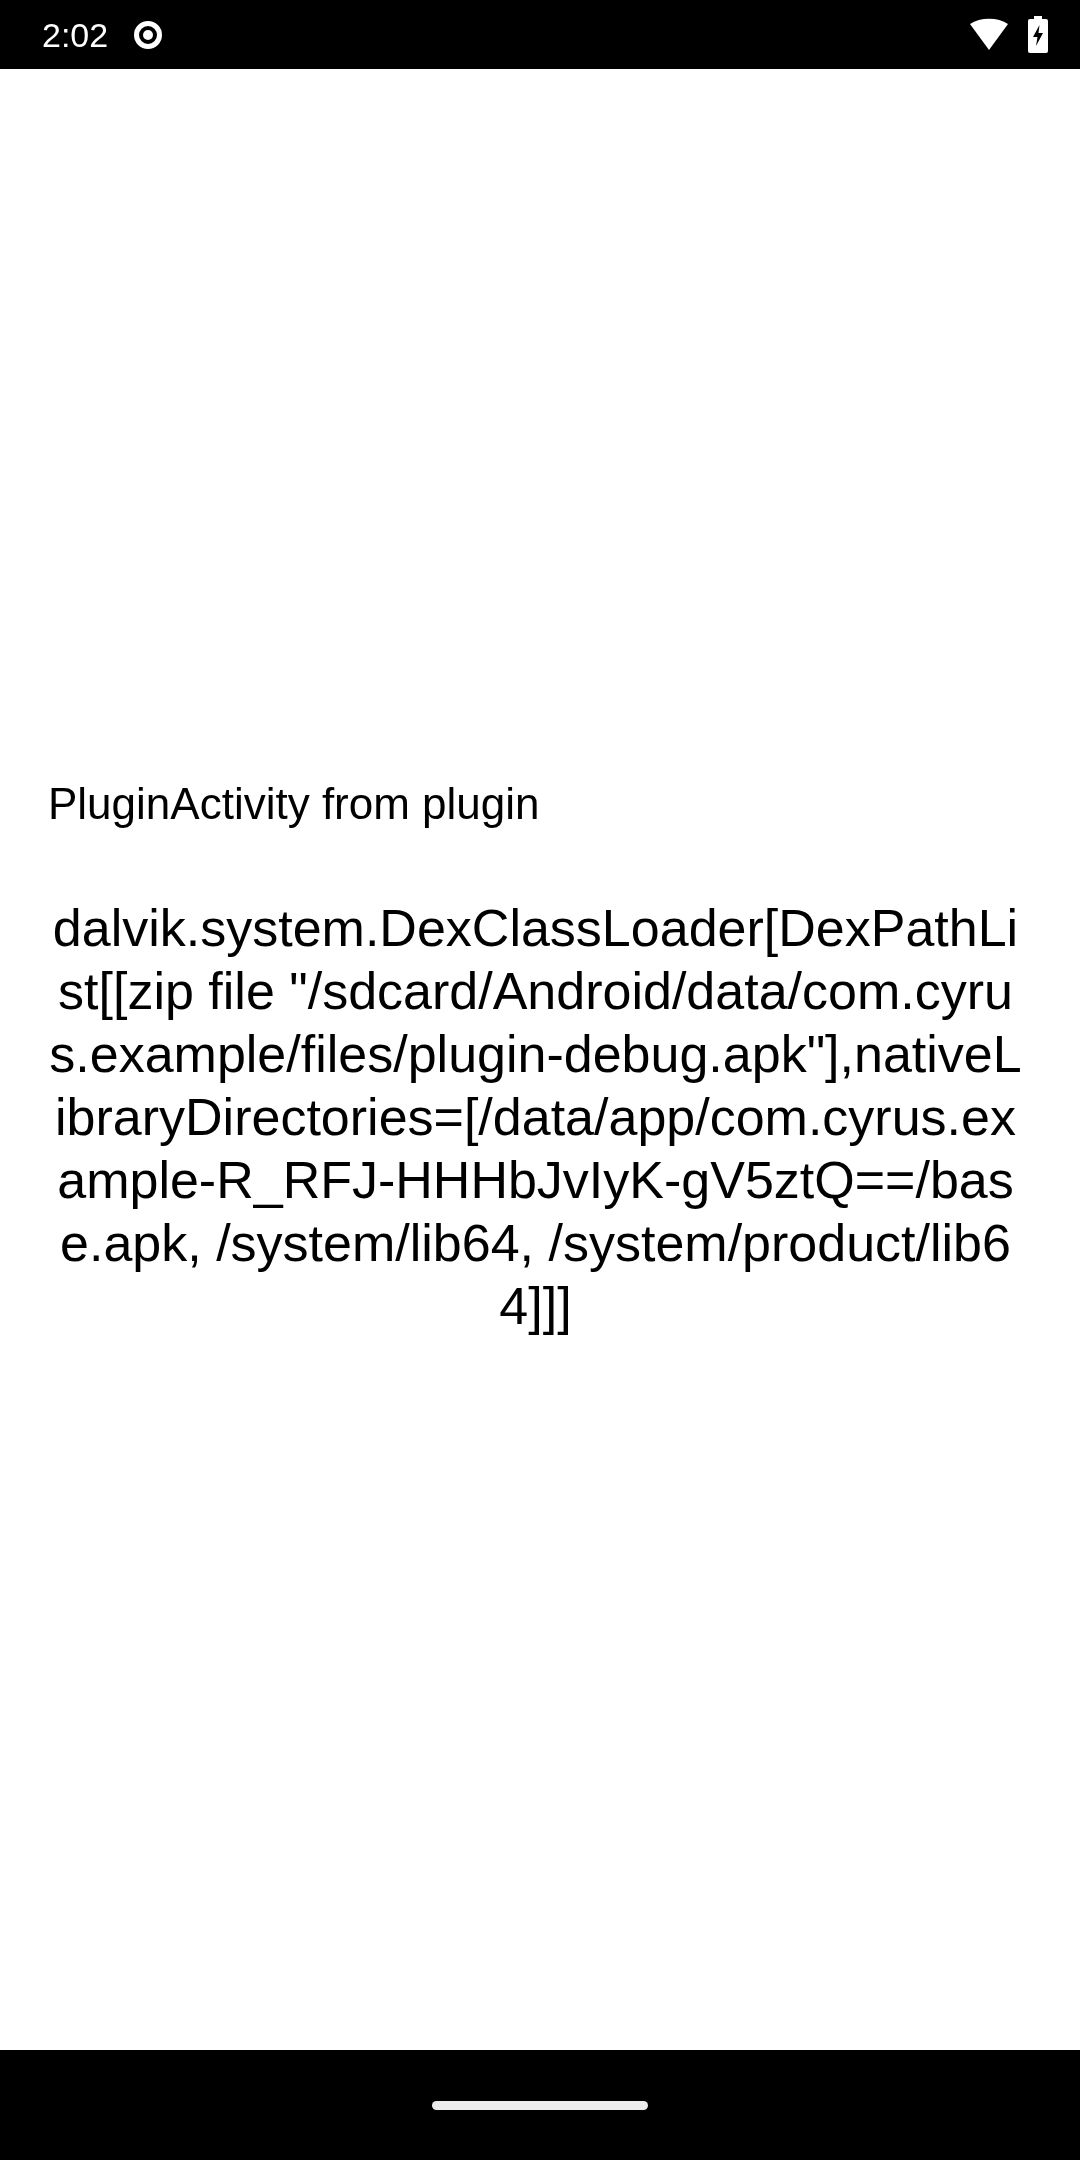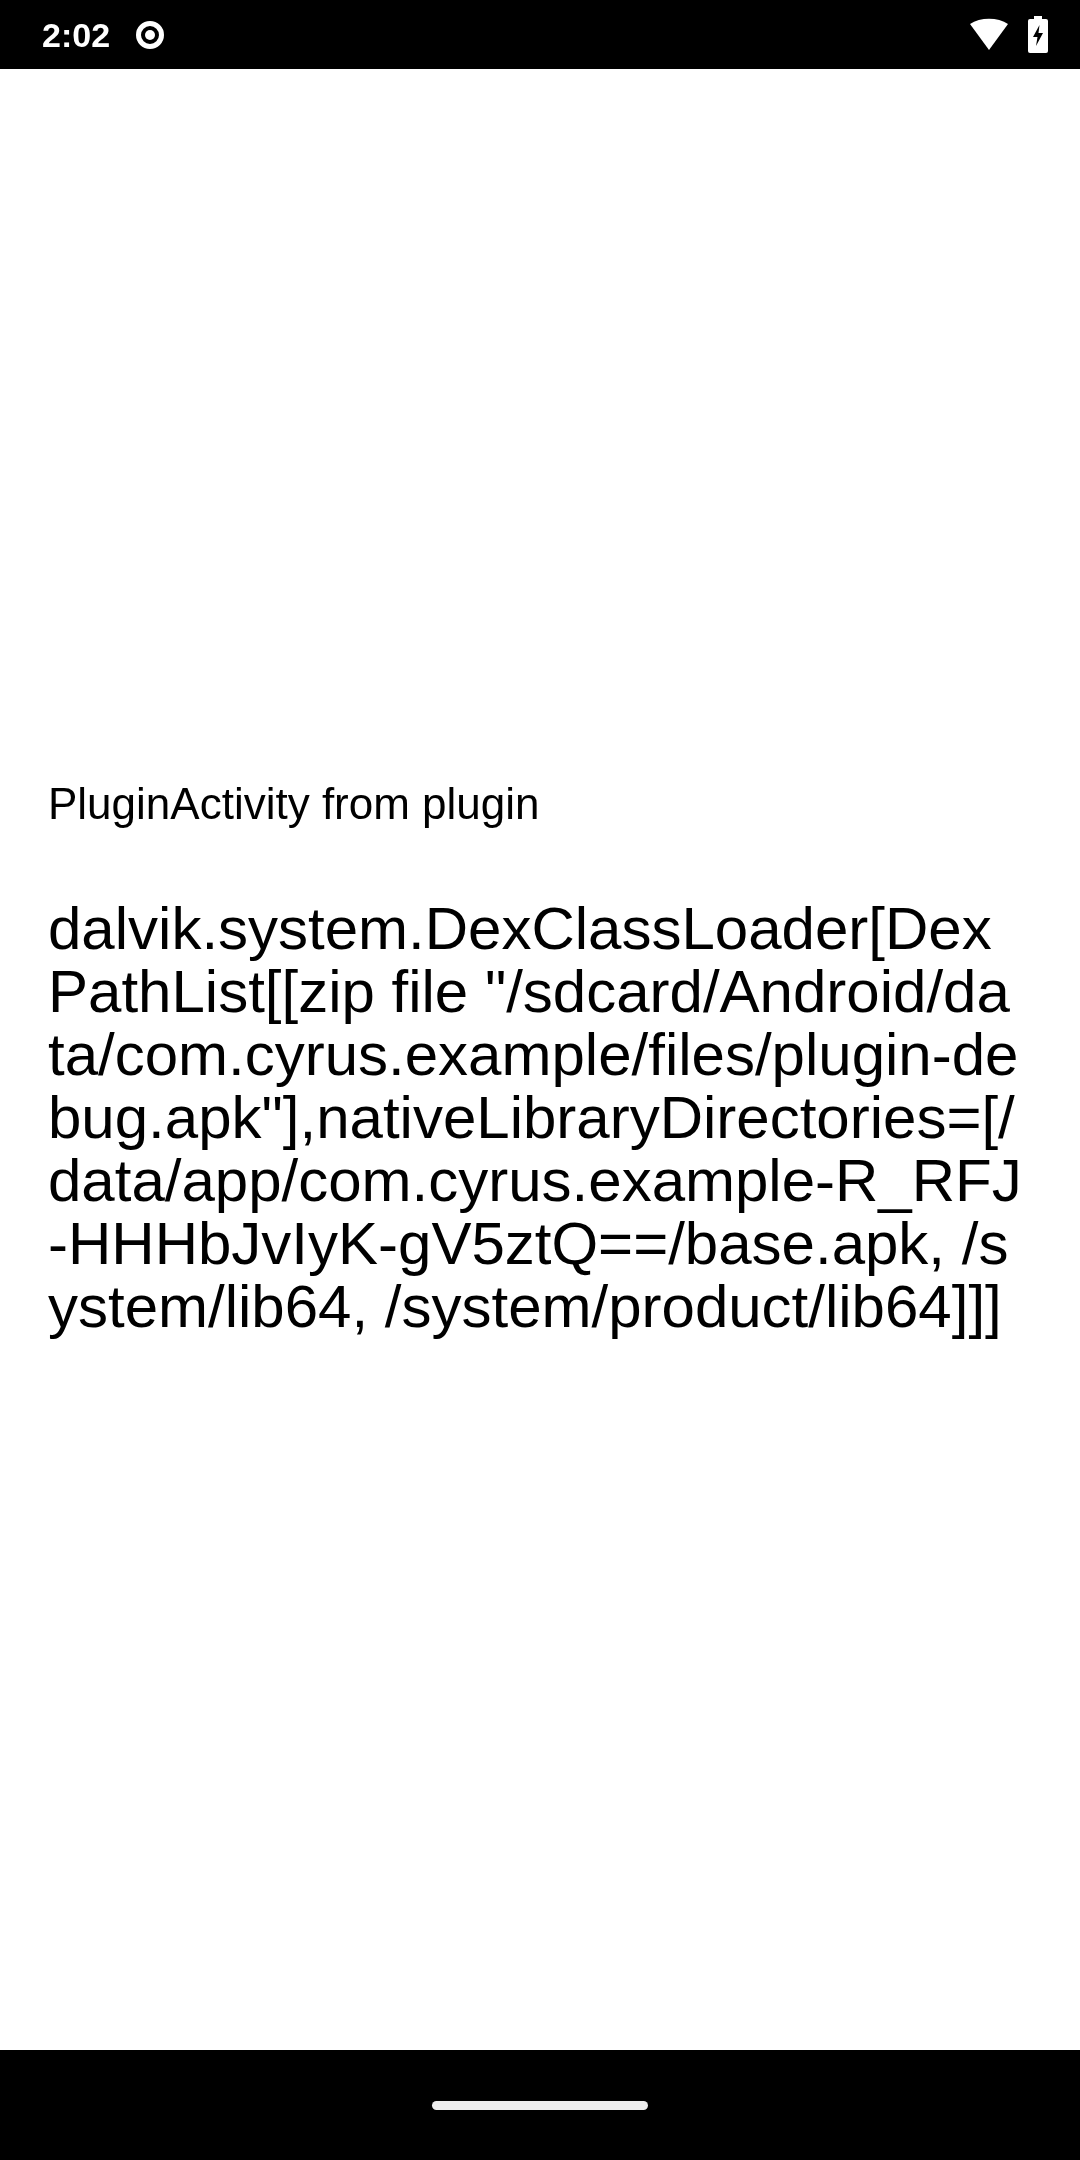--- a/index.html
+++ b/index.html
@@ -37,21 +37,21 @@
     box-sizing: border-box;
   }
   .status-left {
     display: flex;
     align-items: center;
     gap: 26px;
   }
   .status-clock {
     color: #ffffff;
     font-size: 34px;
-    font-weight: bold;
+    font-weight: normal;
     letter-spacing: 0px;
     line-height: 1;
     font-family: "Liberation Sans", sans-serif;
   }
   .status-right {
     display: flex;
     align-items: center;
     gap: 16px;
   }
 
@@ -102,28 +102,29 @@
     white-space: pre-wrap;
     word-break: break-all;
     margin: 0;
   }
 
   .spacer-line {
     height: 62px;
   }
 
   .body-text {
-    font-size: 60px;
+    font-size: 52px;
     line-height: 63px;
     color: #000000;
     font-family: "Liberation Sans", sans-serif;
     white-space: pre-wrap;
     word-break: break-all;
     margin: 0;
     width: 975px;
+    text-align: center;
   }
 
   
   .nav-bar {
     flex: 0 0 auto;
     height: 110px;
     background: #000000;
     display: flex;
     align-items: center;
     justify-content: center;

